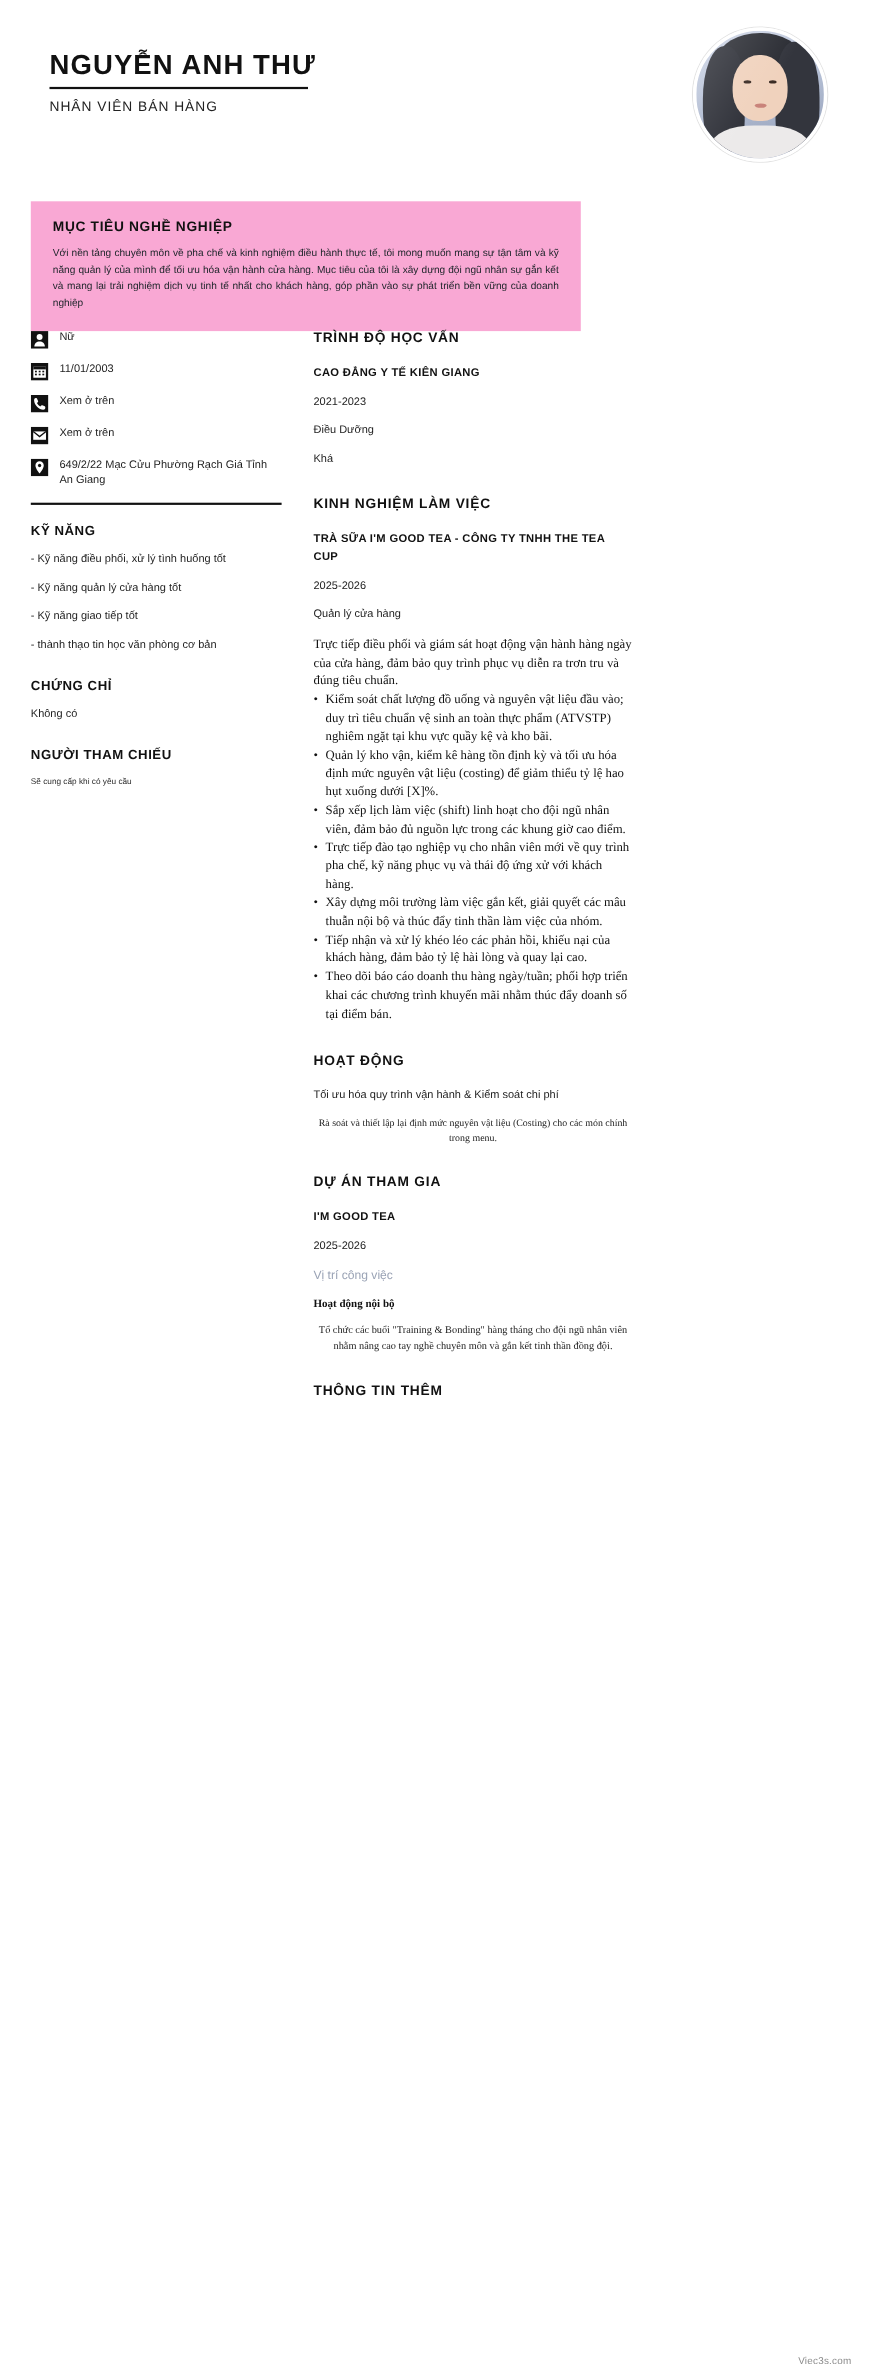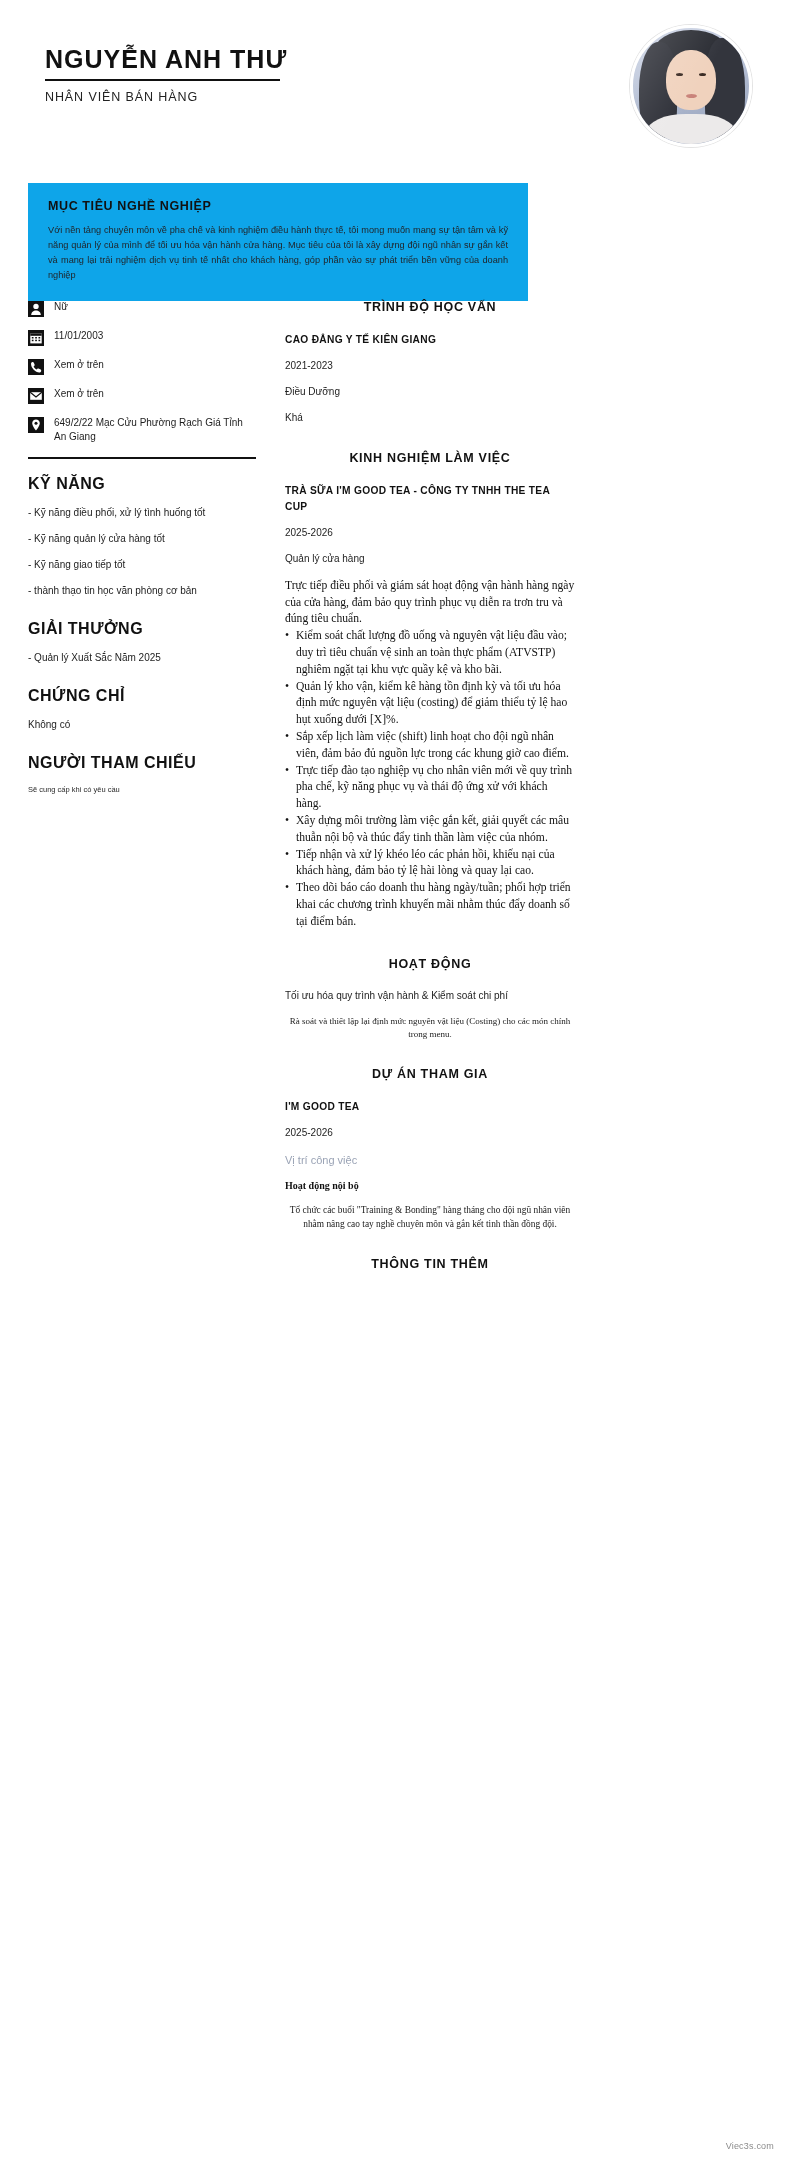--- a/index.html
+++ b/index.html
@@ -42,21 +42,21 @@
   .photo .mouth{position:absolute;left:53px;top:66px;width:11px;height:4px;
     background:#c9837a;border-radius:50%;}
   .photo .body{position:absolute;left:14px;top:86px;width:88px;height:40px;
     background:#eceaea;border-radius:44% 44% 0 0;}
   .photo .sheen{position:absolute;left:0;top:0;width:100%;height:100%;
     background:linear-gradient(120deg,rgba(255,255,255,0.20),rgba(255,255,255,0) 55%);}
 
   
   .objective{
     position:absolute;left:28px;top:183px;width:500px;
-    background:#0ea5e9;padding:16px 20px 18px 20px;box-sizing:border-box;
+    background:#f9a8d4;padding:16px 20px 18px 20px;box-sizing:border-box;
   }
   .objective h2{
     margin:0 0 10px 0;font-size:12.5px;font-weight:bold;letter-spacing:0.6px;color:#111;
   }
   .objective p{
     margin:0;font-size:9.2px;line-height:1.62;color:#20262c;text-align:justify;
   }
 
   
   .cols{position:absolute;left:0;top:300px;width:800px;}
@@ -66,34 +66,33 @@
   
   .contact{margin-top:0;}
   .crow{display:flex;align-items:flex-start;margin-bottom:13px;}
   .cicon{width:16px;height:16px;flex:0 0 16px;margin-right:10px;position:relative;top:1px;}
   .cicon svg{display:block;}
   .ctext{font-size:10px;line-height:1.42;color:#1d1d1d;}
 
   .lrule{height:1.5px;background:#111;width:228px;margin:13px 0 16px 0;}
 
   .lhead{
-    font-size:16px;font-weight:bold;letter-spacing:0.5px;color:#111;
+    font-size:12px;font-weight:bold;letter-spacing:0.5px;color:#111;
     margin:0 0 12px 0;
   }
   .lsec{margin-bottom:22px;}
   .litem{font-size:10px;line-height:1.5;color:#1d1d1d;margin-bottom:11px;text-align:justify;}
   .litem.tight{margin-bottom:1px;}
   .lplain{font-size:10px;line-height:1.5;color:#1d1d1d;margin-bottom:11px;}
   .lsmall{font-size:7.5px;line-height:1.5;color:#2a2a2a;}
 
   
   .rhead{
     font-size:12.5px;font-weight:bold;letter-spacing:0.7px;color:#111;
     margin:0 0 18px 0;
-    text-align:center;
   }
   .rsubhead{
     font-size:10.2px;font-weight:bold;letter-spacing:0.3px;color:#111;
     line-height:1.5;margin:0 0 12px 0;
   }
   .rmeta{font-size:10px;color:#1d1d1d;margin:0 0 12px 0;line-height:1.4;}
   .rsec{margin-bottom:26px;}
   .rserif{
     font-family:"Liberation Serif",serif;font-size:11.6px;line-height:1.45;color:#111;
   }
@@ -226,24 +225,20 @@
       <div class="lrule"></div>
 
       <div class="lsec">
         <div class="lhead">KỸ NĂNG</div>
         <div class="litem">- Kỹ năng điều phối, xử lý tình huống tốt</div>
         <div class="litem">- Kỹ năng quản lý cửa hàng tốt</div>
         <div class="litem">- Kỹ năng giao tiếp tốt</div>
         <div class="litem">- thành thạo tin học văn phòng cơ bản</div>
       </div>
 
-      <div class="lsec">
-        <div class="lhead">GIẢI THƯỞNG</div>
-        <div class="litem">- Quản lý Xuất Sắc Năm 2025</div>
-      </div>
 
       <div class="lsec">
         <div class="lhead">CHỨNG CHỈ</div>
         <div class="lplain">Không có</div>
       </div>
 
 
       <div class="lsec">
         <div class="lhead">NGƯỜI THAM CHIẾU</div>
         <div class="lsmall">Sẽ cung cấp khi có yêu cầu</div>

